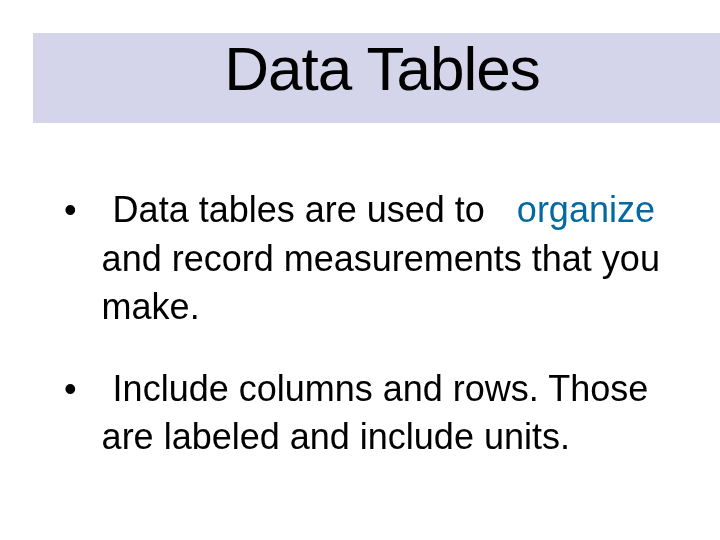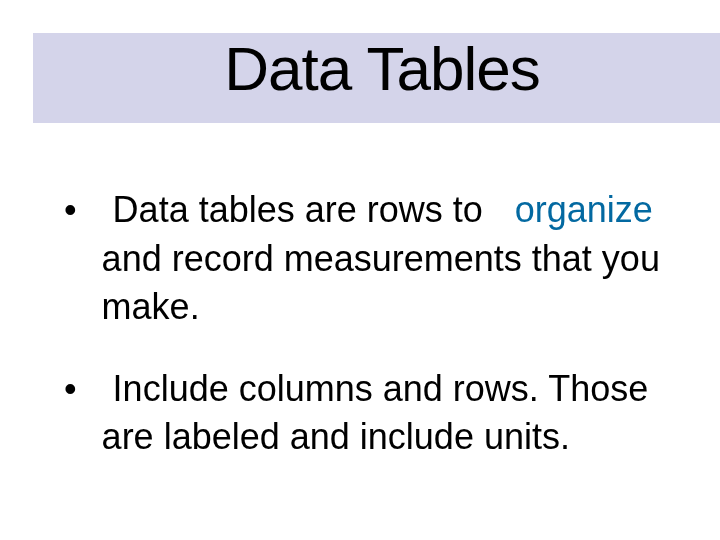--- a/index.html
+++ b/index.html
@@ -53,19 +53,19 @@
 </head>
 <body>
 
 <div class="title-bar">
   <h1 class="title">Data Tables</h1>
 </div>
 
 <div class="content">
   <div class="bullet-item">
     <span class="bullet">•</span>
-    <span class="bullet-text"><span>Data tables are rows to </span><span class="highlight">organize</span><span> and record measurements that you make.</span></span>
+    <span class="bullet-text"><span>Data tables are used to </span><span class="highlight">organize</span><span> and record measurements that you make.</span></span>
   </div>
   <div class="bullet-item">
     <span class="bullet">•</span>
     <span class="bullet-text"><span>Include columns and rows. Those are labeled and include units.</span><span class="highlight"></span><span></span></span>
   </div>
 </div>
 
 </body></html>

